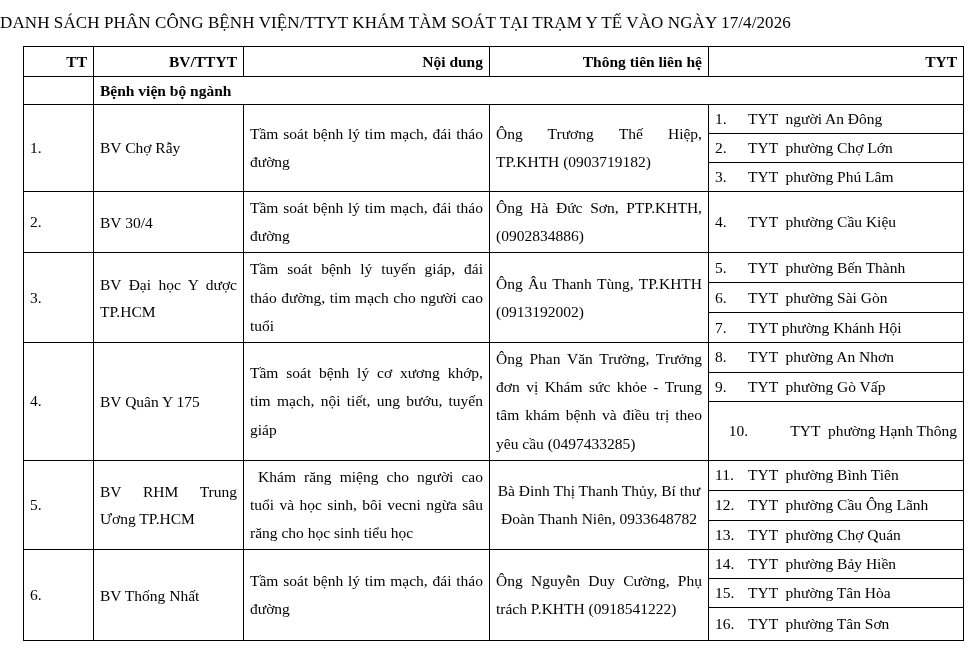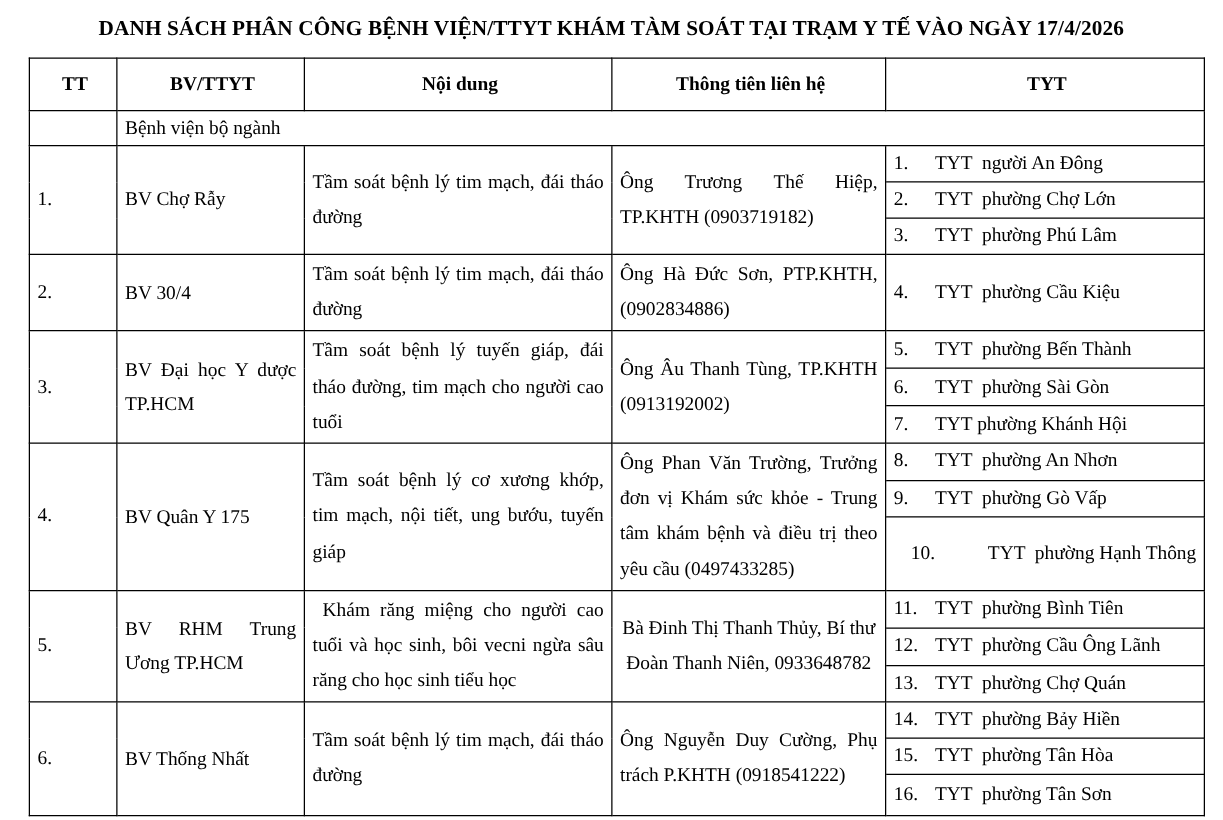--- a/index.html
+++ b/index.html
@@ -5,48 +5,48 @@
   * { box-sizing: border-box; }
   html, body {
     margin: 0; padding: 0;
     width: 978px; height: 656px;
     background: #ffffff;
     color: #000000;
     font-family: "Liberation Serif", "DejaVu Serif", serif;
   }
   .page { width: 978px; height: 656px; overflow: hidden; }
   .doc-title {
-    text-align: center;
-    font-weight: bold;
+    text-align: left;
+    font-weight: normal;
     font-size: 17px;
     padding-top: 13px;
     letter-spacing: 0.1px;
     white-space: nowrap;
   }
   table.assign {
     border-collapse: collapse;
     table-layout: fixed;
     width: 940px;
     margin: 13px 0 0 23px;
   }
   table.assign th, table.assign td {
     border: 1.5px solid #000;
     font-size: 15.5px;
     padding: 2px 6px;
     vertical-align: middle;
     overflow: hidden;
   }
   table.assign th {
-    text-align: center;
+    text-align: right;
     font-weight: bold;
-    height: 42px;
+    height: 30px;
     padding-left: 9px;
   }
   td.section-cell {
-    font-weight: normal;
+    font-weight: bold;
     height: 28px;
     padding-left: 9px;
   }
   td.tt-cell { vertical-align: middle; padding-left: 9px; }
   td.tt-top { vertical-align: top; padding-top: 4px; }
   td.bv-cell {
     text-align: justify;
     line-height: 1.75;
     padding-left: 9px; padding-right: 10px;
   }

